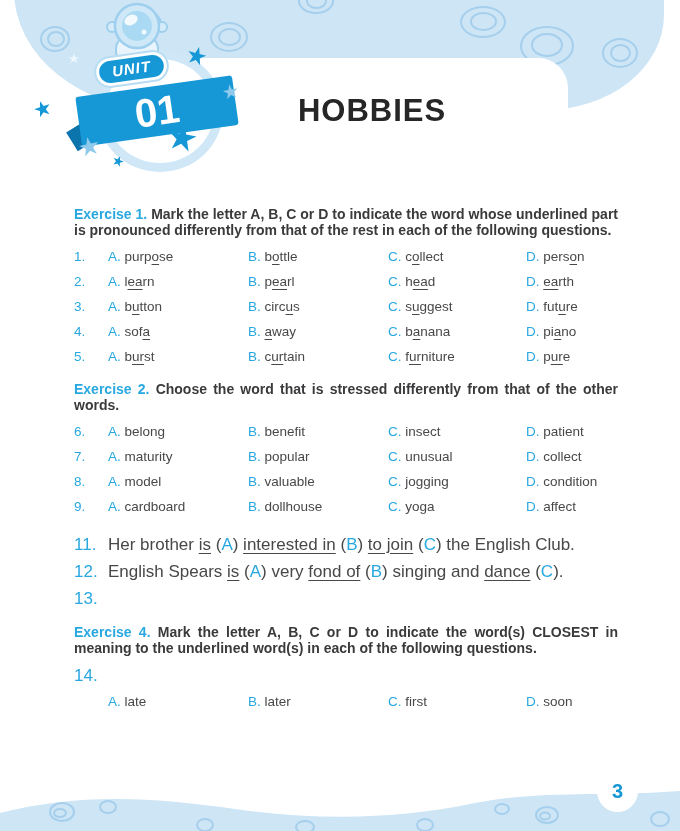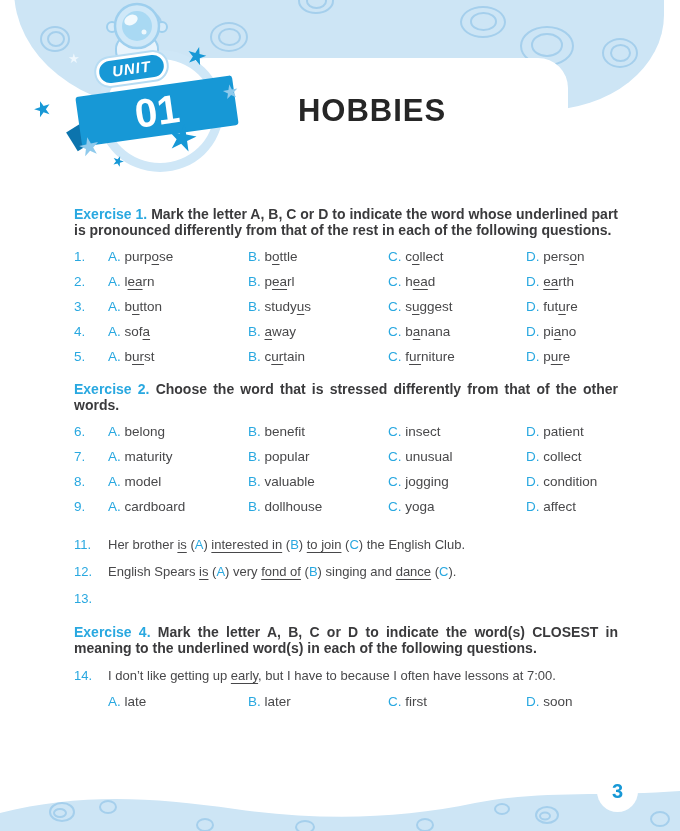--- a/index.html
+++ b/index.html
@@ -70,21 +70,21 @@
     font-size:14px; line-height:16px; font-weight:700; color:#3a3a3c;
     text-align:justify; margin-bottom:6px;
   }
   .ex-name { color:#29a8e0; }
   .qrow {
     display:grid; grid-template-columns:34px 140px 140px 138px 1fr;
     align-items:center; height:25px; font-size:13.5px; color:#48484a;
   }
   .srow {
     display:grid; grid-template-columns:34px 1fr;
-    align-items:center; min-height:27px; font-size:13px; color:#48484a;
+    align-items:center; min-height:27px; font-size:17px; color:#48484a;
   }
   .qnum, .blue { color:#29a8e0; }
   .u { text-decoration:underline; text-underline-offset:3px; text-decoration-thickness:1.2px; }
   
   .footer { position:absolute; left:0; right:0; bottom:0; height:46px; z-index:0; }
   .page-badge {
     position:absolute; left:597px; top:771px; width:41px; height:41px;
     background:#ffffff; border-radius:50%; z-index:2;
     display:flex; align-items:center; justify-content:center;
     color:#1798d6; font-size:20px; font-weight:800;
@@ -147,21 +147,21 @@
       <div class="qrow">
         <span class="qnum">2.</span>
         <span class="opt"><span class="blue">A. </span><span>l</span><span class="u">ea</span><span>rn</span></span>
         <span class="opt"><span class="blue">B. </span><span>p</span><span class="u">ea</span><span>rl</span></span>
         <span class="opt"><span class="blue">C. </span><span>h</span><span class="u">ea</span><span>d</span></span>
         <span class="opt"><span class="blue">D. </span><span class="u">ea</span><span>rth</span></span>
       </div>
       <div class="qrow">
         <span class="qnum">3.</span>
         <span class="opt"><span class="blue">A. </span><span>b</span><span class="u">u</span><span>tton</span></span>
-        <span class="opt"><span class="blue">B. </span><span>study</span><span class="u">u</span><span>s</span></span>
+        <span class="opt"><span class="blue">B. </span><span>circ</span><span class="u">u</span><span>s</span></span>
         <span class="opt"><span class="blue">C. </span><span>s</span><span class="u">u</span><span>ggest</span></span>
         <span class="opt"><span class="blue">D. </span><span>fut</span><span class="u">u</span><span>re</span></span>
       </div>
       <div class="qrow">
         <span class="qnum">4.</span>
         <span class="opt"><span class="blue">A. </span><span>sof</span><span class="u">a</span></span>
         <span class="opt"><span class="blue">B. </span><span class="u">a</span><span>way</span></span>
         <span class="opt"><span class="blue">C. </span><span>b</span><span class="u">a</span><span>nana</span></span>
         <span class="opt"><span class="blue">D. </span><span>pi</span><span class="u">a</span><span>no</span></span>
       </div>
@@ -214,21 +214,20 @@
         <span class="sent"><span>English Spears </span><span class="u">is</span><span> (</span><span class="blue">A</span><span>) very </span><span class="u">fond of</span><span> (</span><span class="blue">B</span><span>) singing and </span><span class="u">dance</span><span> (</span><span class="blue">C</span><span>).</span></span>
       </div>
       <div class="srow">
         <span class="qnum">13.</span>
       </div>
     </section>
     <section class="exercise">
       <p class="ex-head"><span class="ex-name">Exercise 4. </span><span>Mark the letter A, B, C or D to indicate the word(s) CLOSEST in meaning to the underlined word(s) in each of the following questions.</span></p>
       <div class="srow">
         <span class="qnum">14.</span>
-        <span class="sent"><span>I don’t like getting up </span><span class="u">early</span><span>, but I have to because I often have lessons at 7:00.</span></span>
       </div>
       <div class="qrow">
         <span class="qnum"></span>
         <span class="opt"><span class="blue">A. </span><span>late</span></span>
         <span class="opt"><span class="blue">B. </span><span>later</span></span>
         <span class="opt"><span class="blue">C. </span><span>first</span></span>
         <span class="opt"><span class="blue">D. </span><span>soon</span></span>
       </div>
     </section>
   </main>

